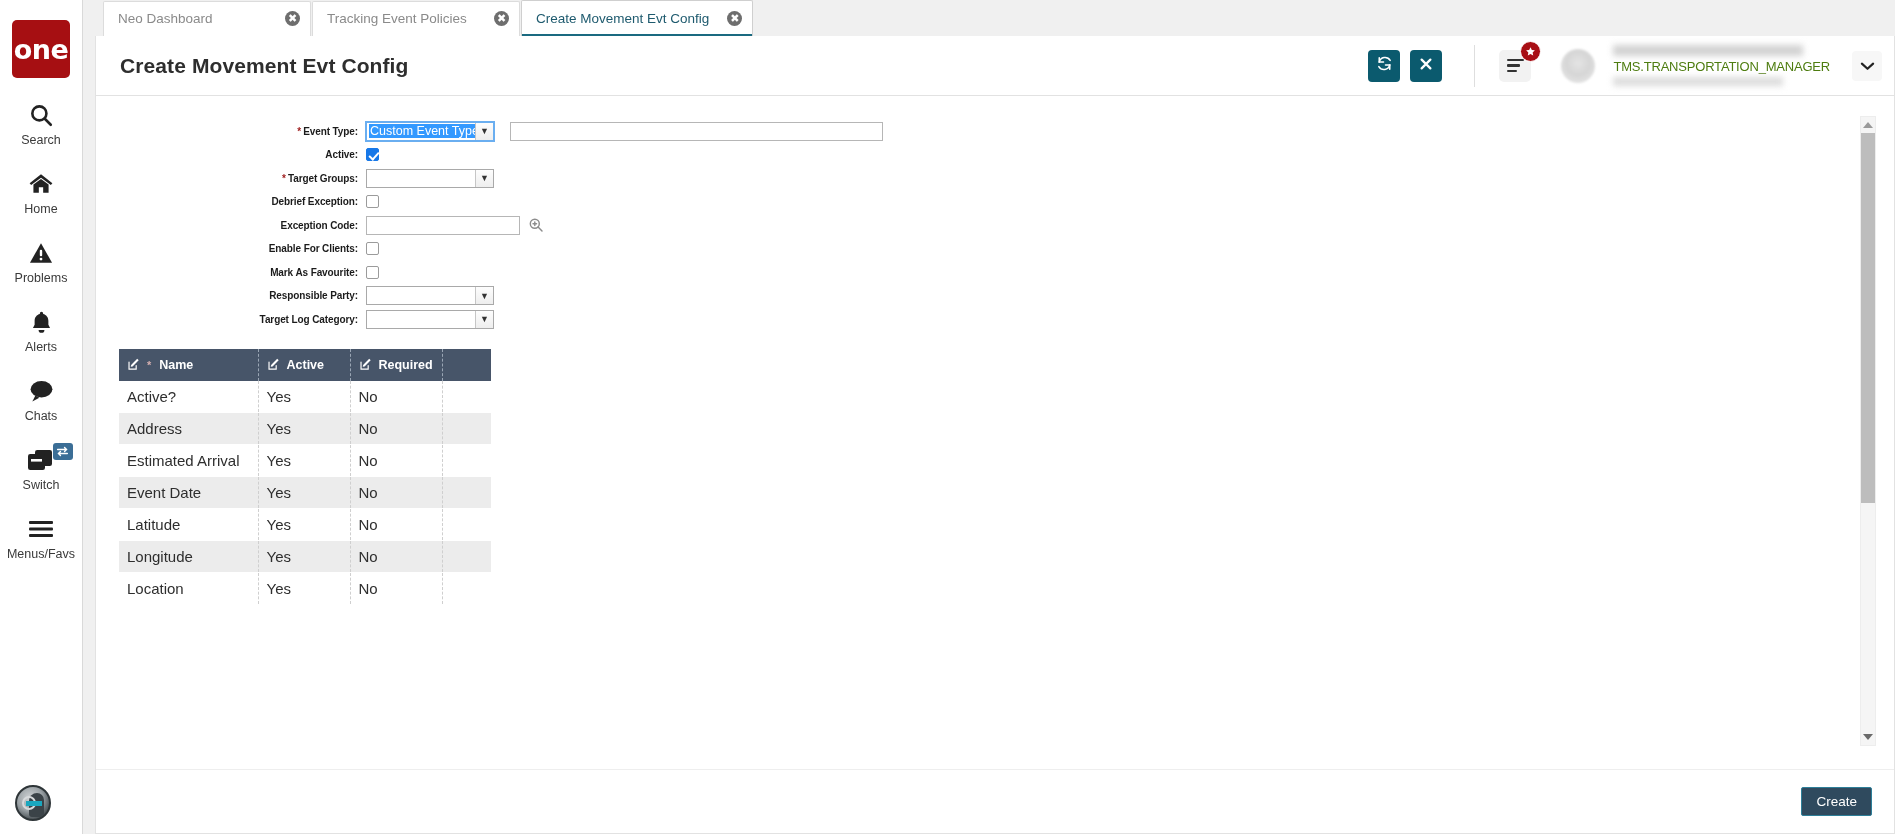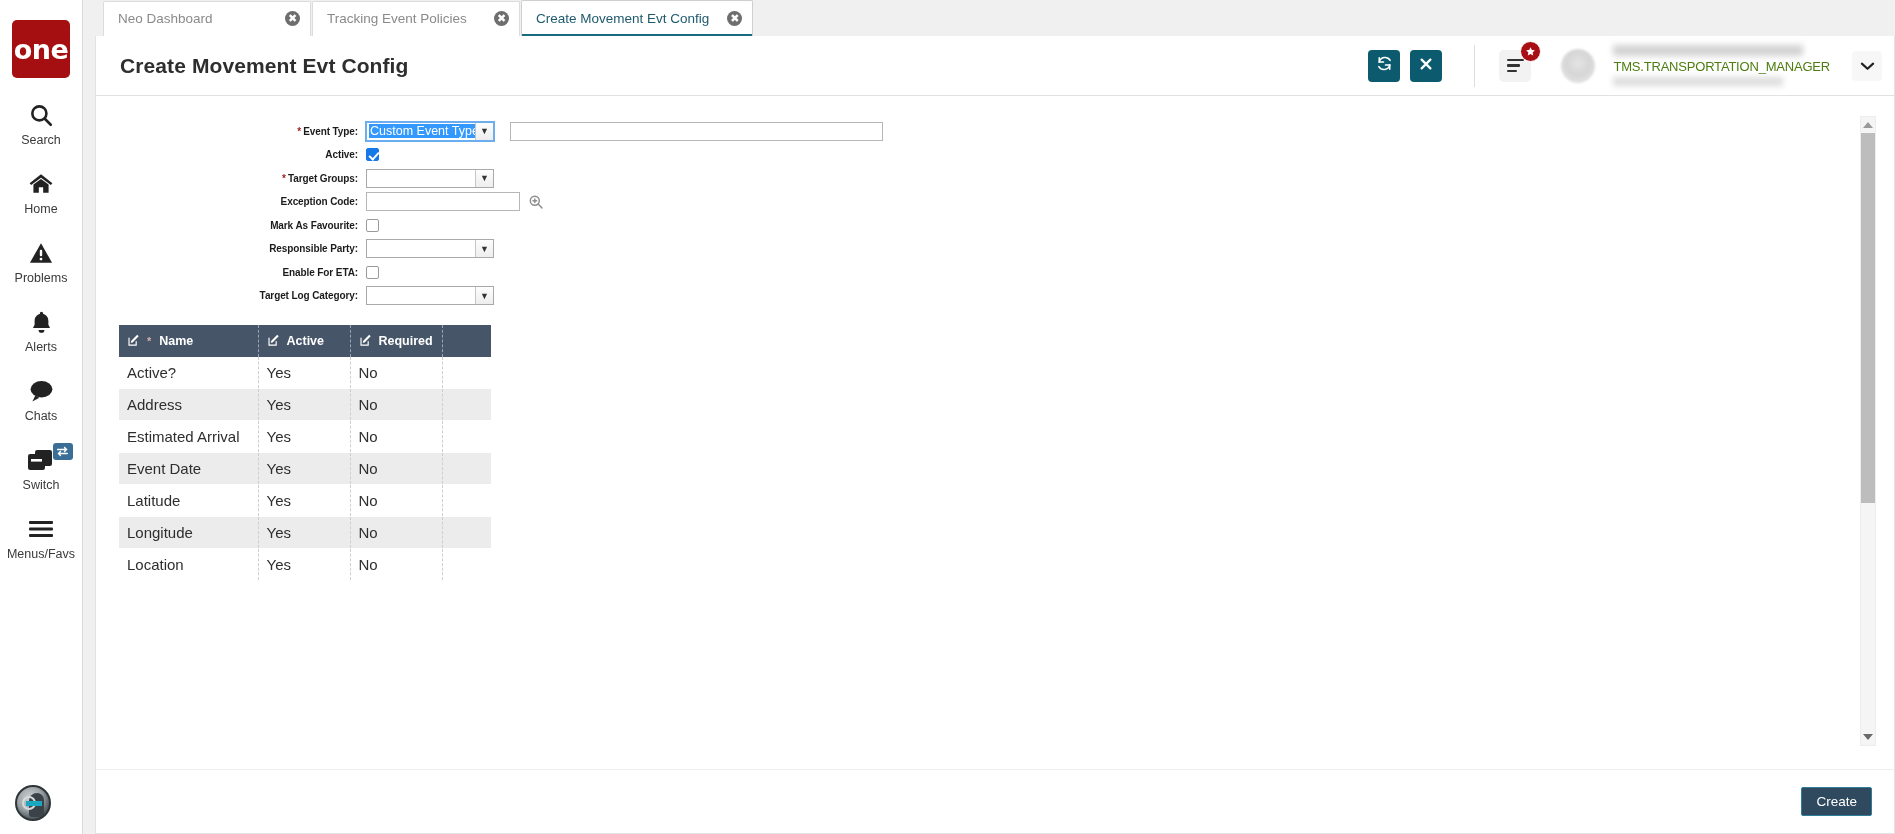--- a/index.html
+++ b/index.html
@@ -642,52 +642,56 @@
         <div class="frow">
           <div class="flabel">
             <span class="req">*</span><span>Target Groups</span>:
           </div>
           <div class="sel">
             <span class="val"></span>
             <span class="arrow">▼</span>
           </div>
         </div>
 
+        <div class="frow">
+          <div class="flabel"><span>Debrief Exception</span>:</div>
+          <span class="cbox"></span>
+        </div>
 
         <div class="frow">
           <div class="flabel"><span>Exception Code</span>:</div>
           <input class="txt small" type="text" value="" style="">
           <span class="search-ico">
             <svg width="16" height="16" viewBox="0 0 20 20" fill="none" stroke="#8c8c8c" stroke-width="1.8">
               <circle cx="8.5" cy="8.5" r="5.6"></circle>
                 <line x1="12.6" y1="12.6" x2="17.5" y2="17.5" stroke-linecap="round"></line>
               <path d="M6.3 8.5h4.4M8.5 6.3v4.4" stroke-linecap="round"></path>
             </svg>
           </span>
         </div>
 
+        <div class="frow">
+          <div class="flabel"><span>Enable For Clients</span>:</div>
+          <span class="cbox"></span>
+        </div>
 
         <div class="frow">
           <div class="flabel"><span>Mark As Favourite</span>:</div>
           <span class="cbox"></span>
         </div>
 
         <div class="frow">
           <div class="flabel"><span>Responsible Party</span>:</div>
           <div class="sel">
             <span class="val"></span>
             <span class="arrow">▼</span>
           </div>
         </div>
 
 
-        <div class="frow">
-          <div class="flabel"><span>Enable For ETA</span>:</div>
-          <span class="cbox"></span>
-        </div>
 
         <div class="frow">
           <div class="flabel"><span>Target Log Category</span>:</div>
           <div class="sel">
             <span class="val"></span>
             <span class="arrow">▼</span>
           </div>
         </div>
       </div>
 

